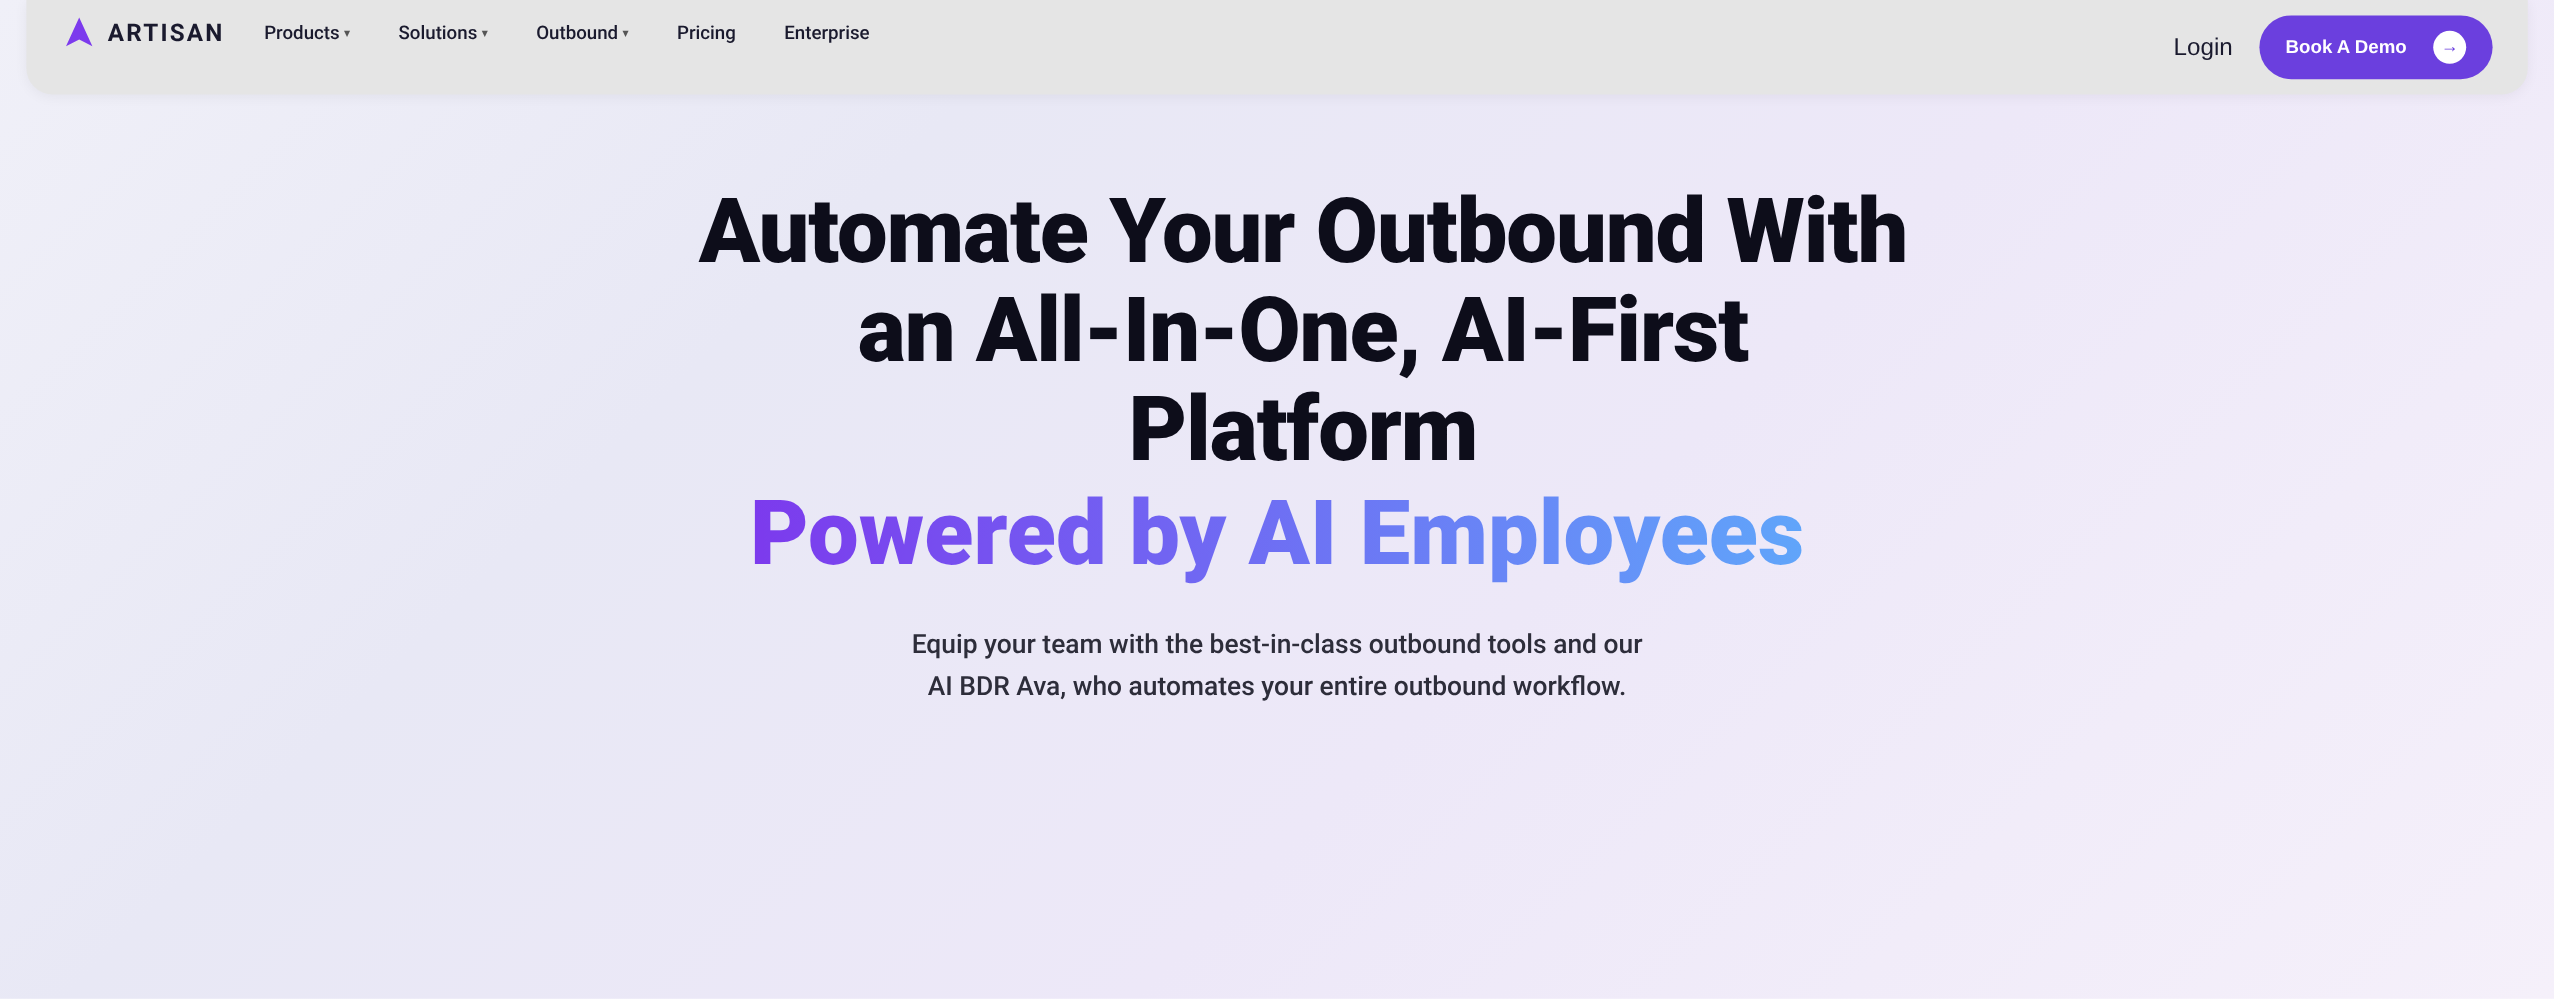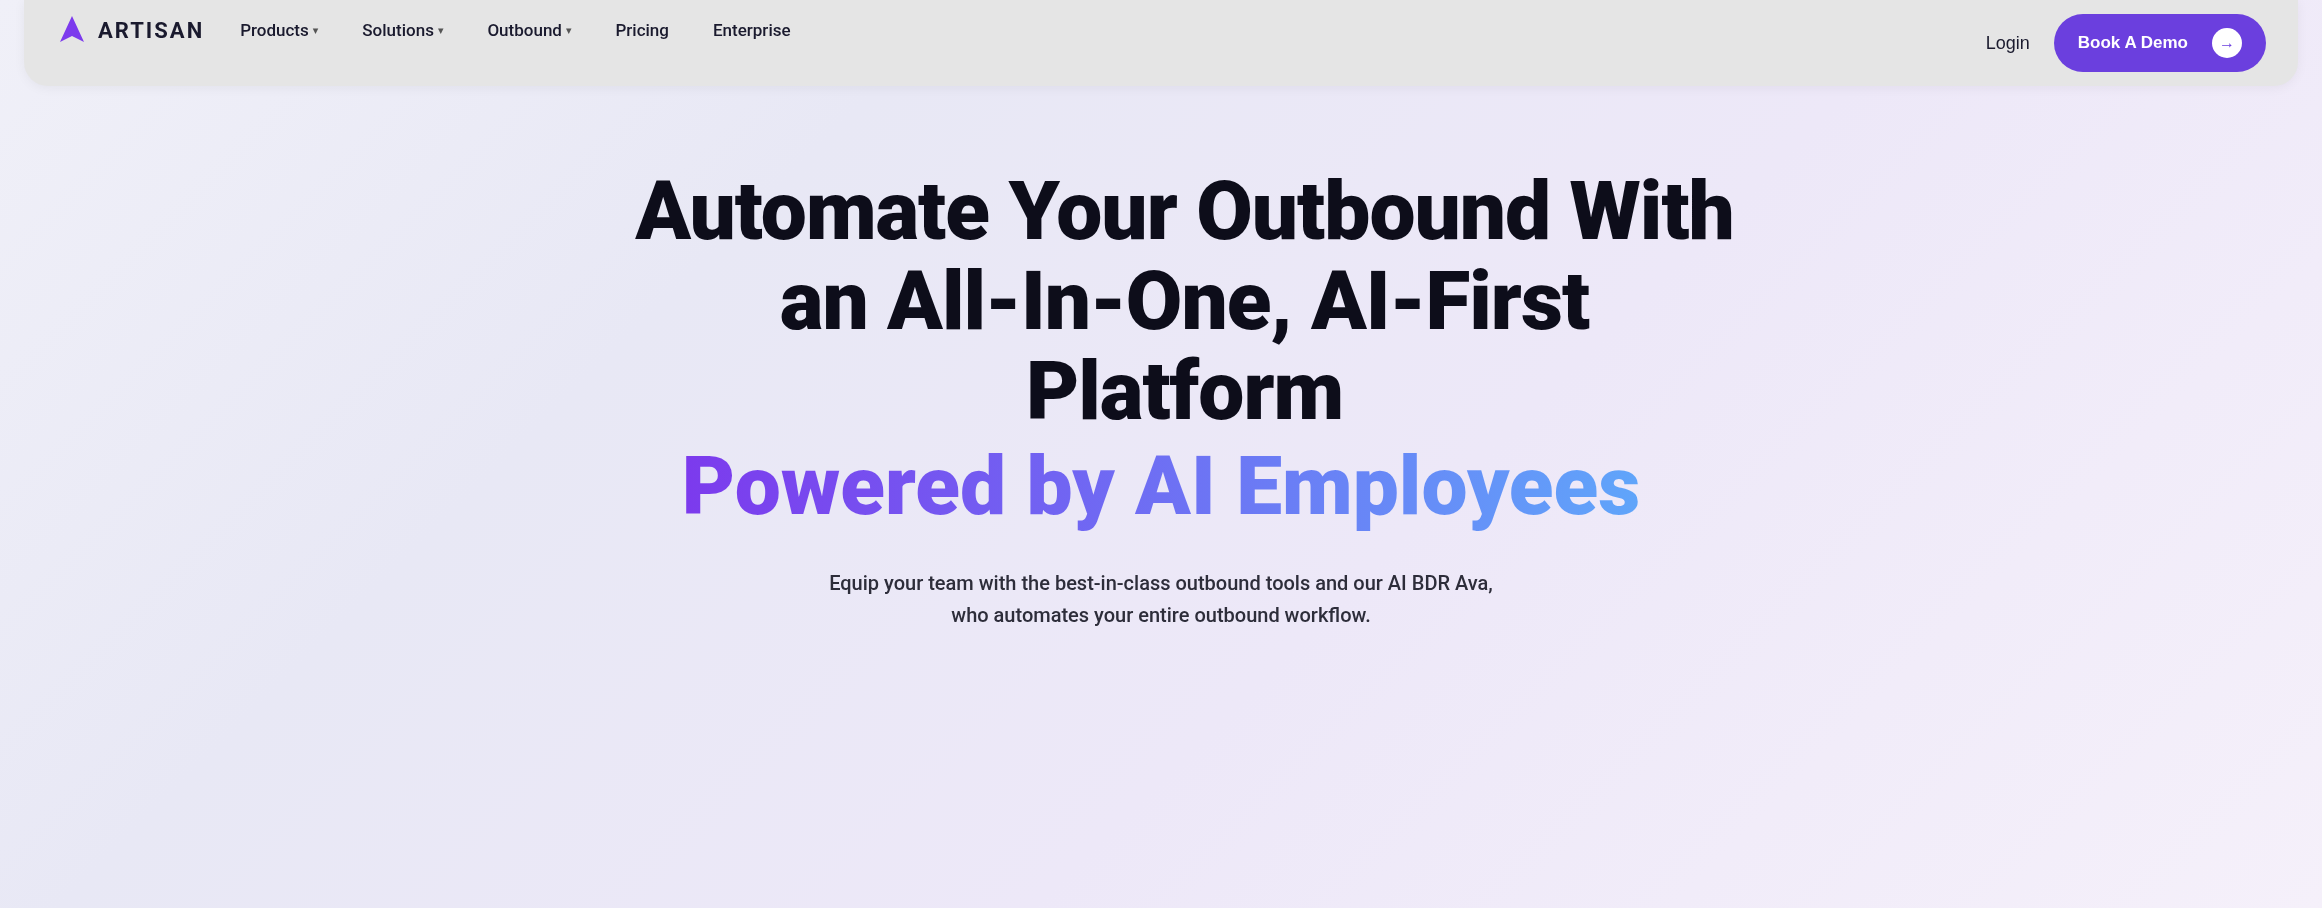--- a/index.html
+++ b/index.html
@@ -75,21 +75,21 @@
       color: #555;
     }
 
     .nav-right {
       display: flex;
       align-items: center;
       gap: 24px;
     }
 
     .login-btn {
-      font-size: 18px;
+      font-size: 22px;
       font-weight: 500;
       color: #1a1a2e;
       cursor: pointer;
       background: none;
       border: none;
     }
 
     .demo-btn {
       display: flex;
       align-items: center;
@@ -141,21 +141,21 @@
       font-weight: 900;
       line-height: 1.2;
       background: linear-gradient(90deg, #7c3aed 0%, #60a5fa 100%);
       -webkit-background-clip: text;
       -webkit-text-fill-color: transparent;
       background-clip: text;
     }
 
     .hero-description {
       margin-top: 32px;
-      font-size: 20px;
+      font-size: 24px;
       font-weight: 500;
       color: #2d2d3a;
       line-height: 1.6;
       max-width: 680px;
     }
 
     .hero-form {
       margin-top: 48px;
       display: flex;
       align-items: center;

